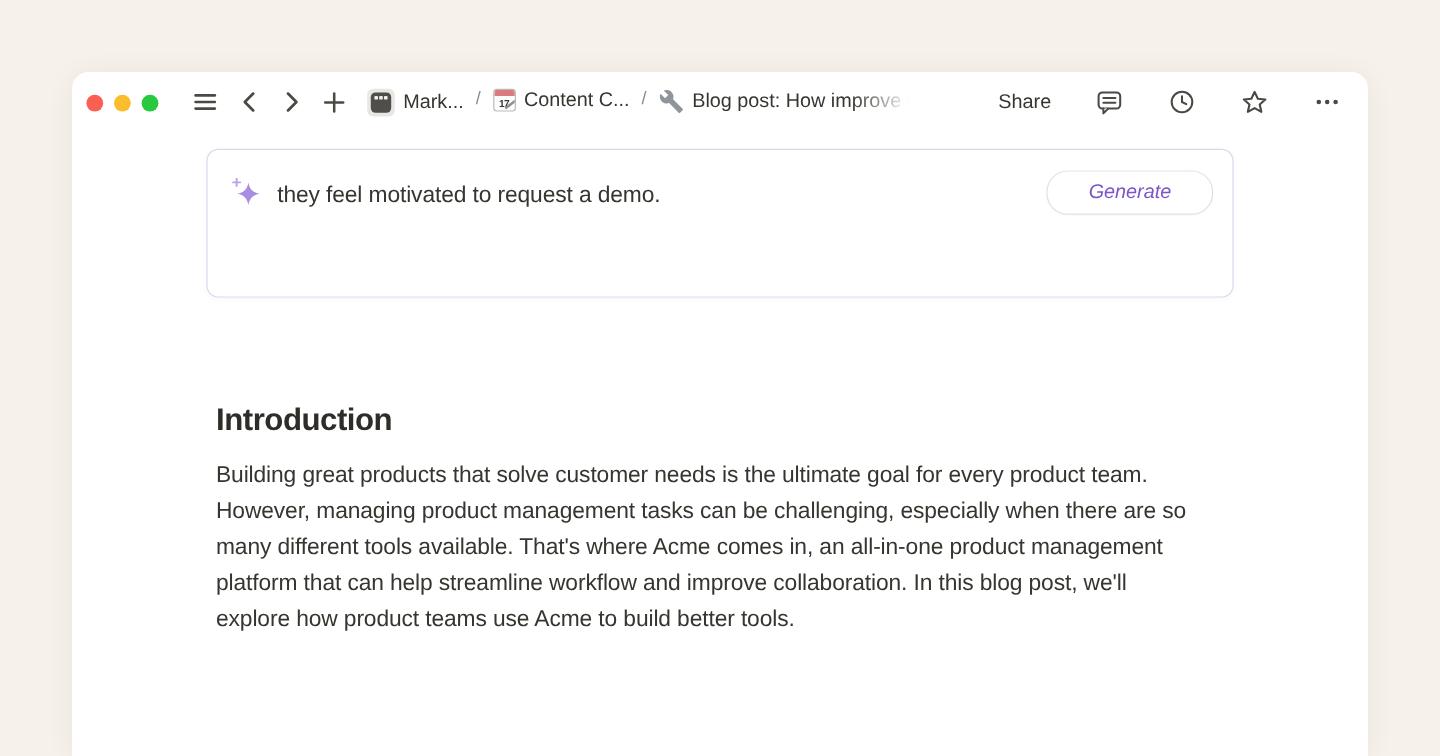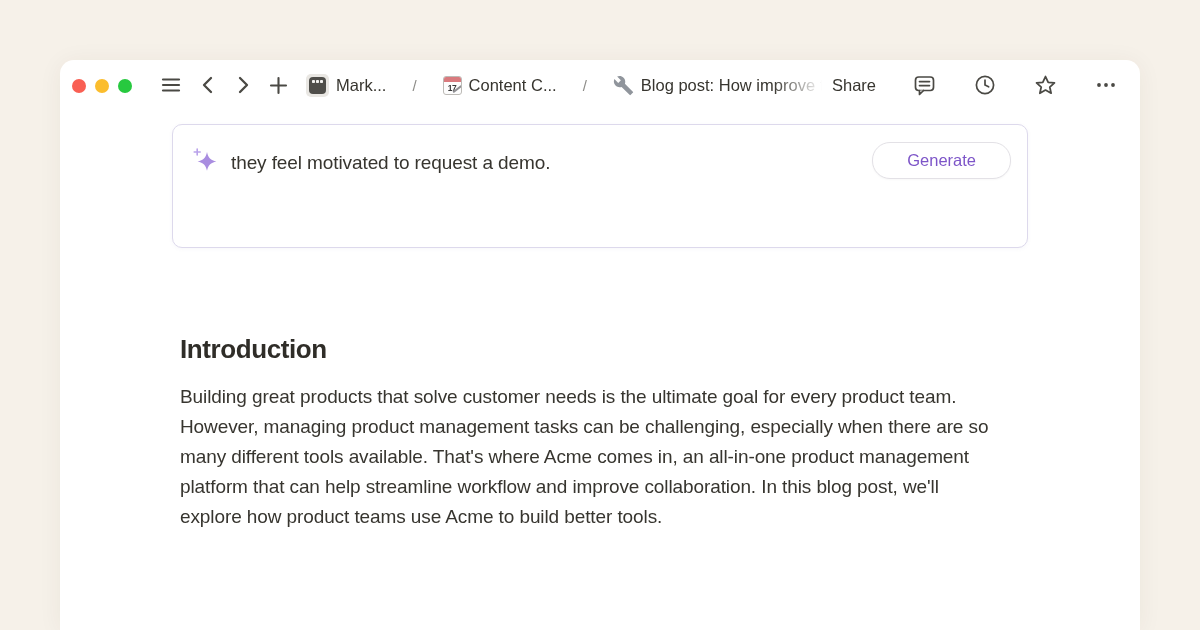--- a/index.html
+++ b/index.html
@@ -38,21 +38,21 @@
     display:flex;align-items:center;
     padding:0 22px 0 12px;
   }
   .traffic{display:flex;align-items:center;gap:9px;padding-top:2px;}
   .traffic .dot{width:14px;height:14px;border-radius:50%;cursor:pointer;}
   .dot.red{background:var(--traffic-red);}
   .dot.yellow{background:var(--traffic-yellow);}
   .dot.green{background:var(--traffic-green);}
   .tb-left{display:flex;align-items:center;gap:15px;margin-left:27px;}
   .tb-btn{display:flex;align-items:center;justify-content:center;cursor:pointer;color:var(--icon-gray);}
-  .breadcrumb{display:flex;align-items:center;gap:25px;margin-left:2px;font-size:16.5px;color:var(--text-dark);white-space:nowrap;}
+  .breadcrumb{display:flex;align-items:flex-start;gap:9px;margin-left:2px;font-size:16.5px;color:var(--text-dark);white-space:nowrap;}
   .crumb{display:flex;align-items:center;gap:7px;cursor:pointer;}
   .crumb-sep{color:var(--separator-gray);font-size:15px;padding:0 1px;}
   .page-chip{
     width:23px;height:23px;border-radius:5px;background:#e9e7e3;
     display:flex;align-items:center;justify-content:center;
   }
   .dark-page{width:17px;height:17px;border-radius:4px;background:#4f4e4a;position:relative;}
   .dark-page i{position:absolute;top:3.5px;width:2.6px;height:2.6px;border-radius:0.8px;background:#f2f1ef;display:block;}
   .dark-page i:nth-child(1){left:3px;}
   .dark-page i:nth-child(2){left:7.2px;}
@@ -87,21 +87,21 @@
   .sparkle{position:absolute;left:19px;top:22px;}
   .ai-text{
     position:absolute;left:58px;top:23px;width:700px;
     font-size:19px;line-height:29.5px;color:var(--text-dark);letter-spacing:-0.1px;
   }
   .generate-btn{
     position:absolute;right:16px;top:17px;height:37px;
     display:flex;align-items:center;padding:0 34px;
     background:#fff;border:1px solid var(--button-border);border-radius:18px;
     font-size:16.5px;font-weight:500;color:var(--accent-purple);
-    cursor:pointer;box-shadow:0 1px 2px rgba(0,0,0,0.03);
+    cursor:pointer;box-shadow:0 1px 2px rgba(0,0,0,0.03);font-style:italic;
   }
   
   .article{position:absolute;left:120px;top:233px;width:835px;}
   .article h1{
     font-size:37px;font-weight:700;line-height:50px;letter-spacing:-1.1px;
     color:var(--text-heading);max-width:880px;
   }
   .article h2{
     margin-top:41px;font-size:26px;font-weight:700;letter-spacing:-0.4px;
     color:var(--text-heading);

